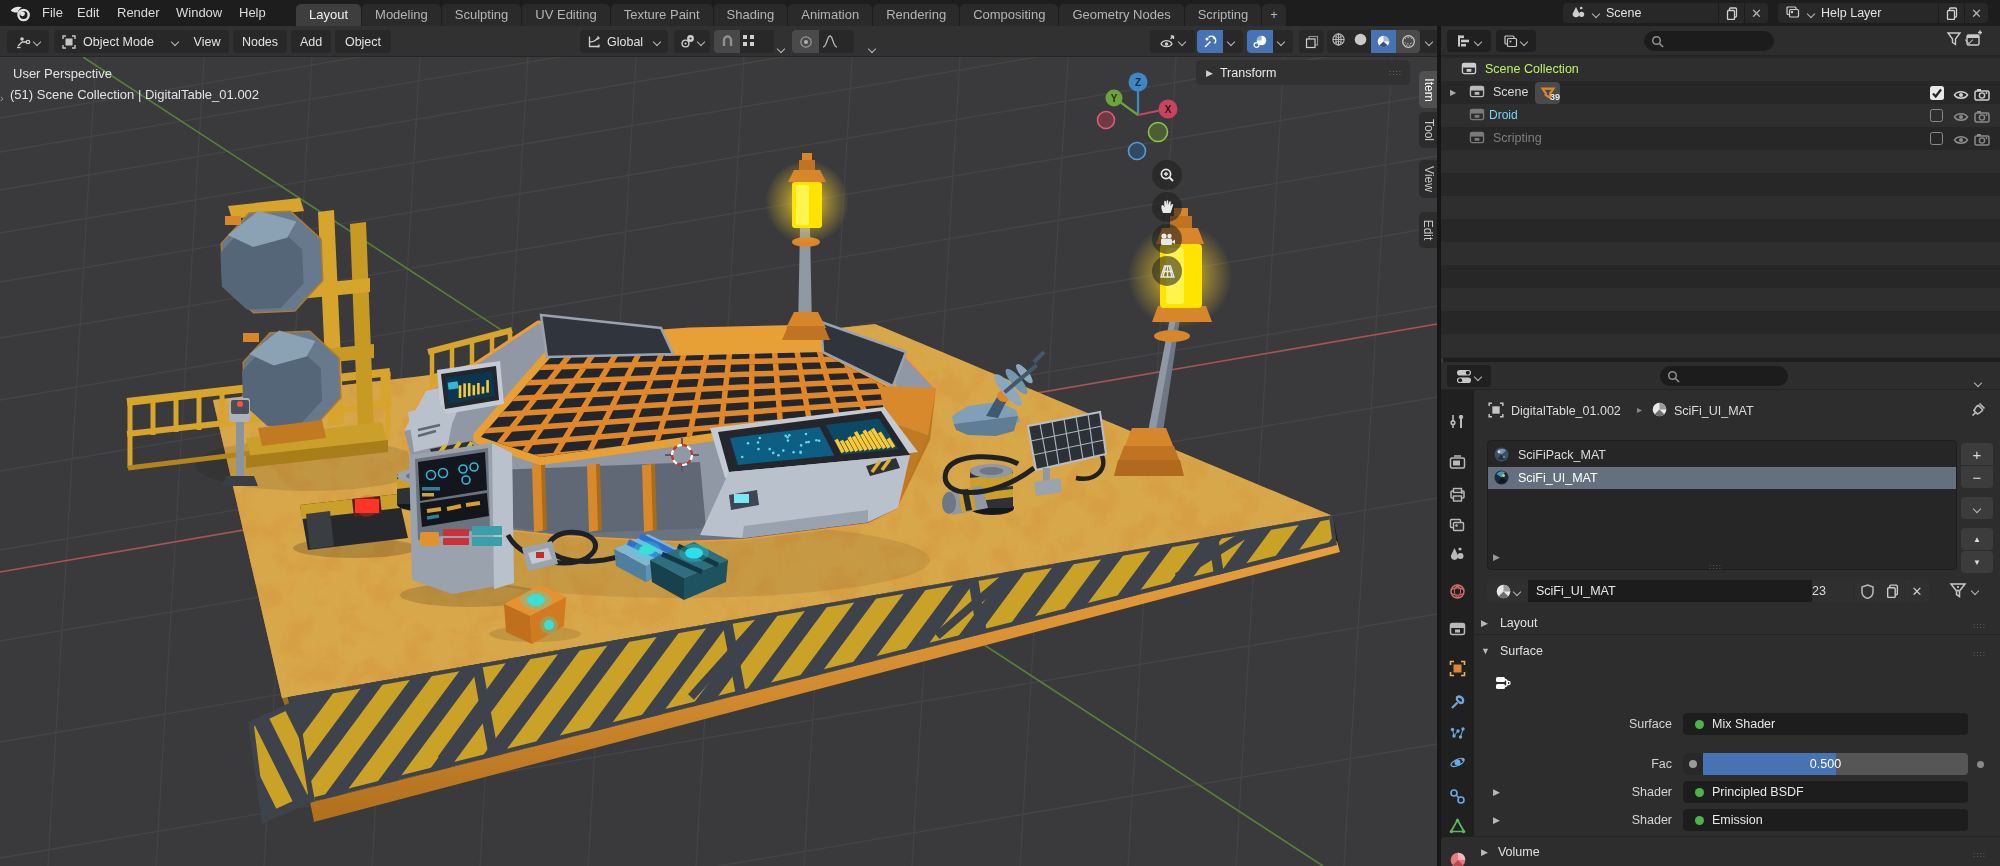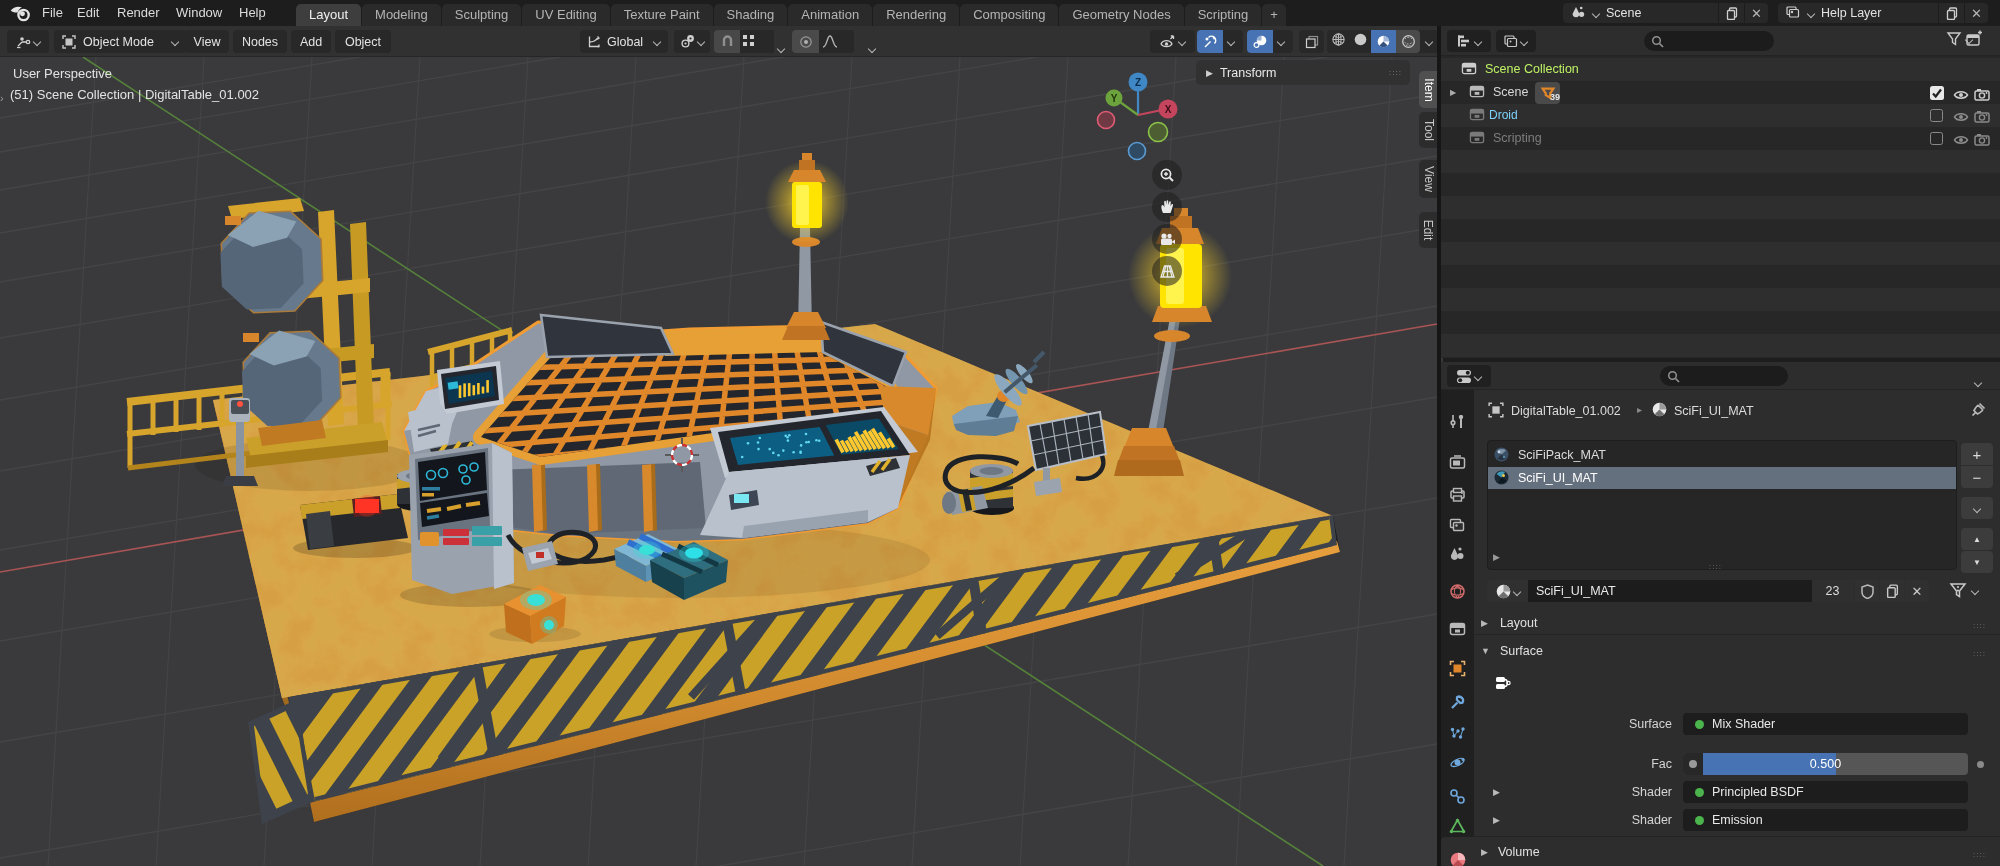--- a/index.html
+++ b/index.html
@@ -818,21 +818,21 @@
 <div class="ab" style="left:520px;top:189px;width:32px;height:22px;background:#3c3c3c;border-radius:4px;display:flex;align-items:center;justify-content:center;color:#dcdcdc;font-size:8px">▼</div>
 <div class="ab" style="left:46px;top:218px;width:41px;height:22px;background:#303030;border-radius:4px 0 0 4px;display:flex;align-items:center;justify-content:center">
         <svg width="17" height="17" viewBox="0 0 17 17">
           <circle cx="8.5" cy="8.5" r="6.8" fill="#e8e8e8"></circle>
           <path d="M8.5 8.5 L8.5 1.7 A6.8 6.8 0 0 1 15.3 8.5 Z" fill="#9a9a9a"></path>
           <path d="M8.5 8.5 L3.7 13.3 A6.8 6.8 0 0 0 13.3 13.3 Z" fill="#6f6f6f"></path>
         </svg>
         <span class="chev" style="margin-left:2px"></span>
       </div>
 <div class="ab" style="left:87px;top:218px;width:284px;height:22px;background:#1c1c1c;color:#e8e8e8;font-size:12.5px;line-height:22px;padding-left:8px">SciFi_UI_MAT</div>
-<div class="ab" style="left:371px;top:218px;width:41px;height:22px;background:#2f2f2f;color:#dcdcdc;font-size:12.5px;line-height:22px;text-align:center">23</div>
+<div class="ab" style="left:371px;top:218px;width:41px;height:22px;background:#2f2f2f;color:#dcdcdc;font-size:12.5px;line-height:22px;text-align:left">23</div>
 <div class="ab" style="left:414px;top:218px;width:24px;height:22px;background:#303030;display:flex;align-items:center;justify-content:center">
         <svg width="13" height="15" viewBox="0 0 13 15">
           <path d="M6.5 1 L12 3 V8 C12 11.5 9.5 13.5 6.5 14.5 C3.5 13.5 1 11.5 1 8 V3 Z" fill="none" stroke="#b9b9b9" stroke-width="1.5"></path>
         </svg>
       </div>
 <div class="ab" style="left:439px;top:218px;width:24px;height:22px;background:#303030;display:flex;align-items:center;justify-content:center">
         <svg width="13" height="14" viewBox="0 0 12 13">
           <rect x="3.5" y="1" width="7" height="9" rx="1" fill="none" stroke="#c9c9c9" stroke-width="1.3"></rect>
           <rect x="1.5" y="3.5" width="7" height="9" rx="1" fill="#303030" stroke="#c9c9c9" stroke-width="1.3"></rect>
         </svg>

